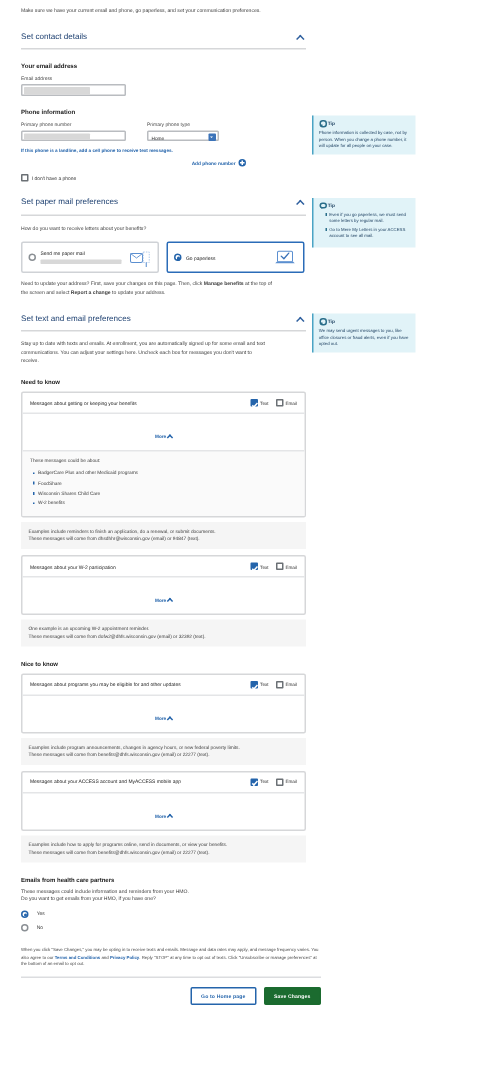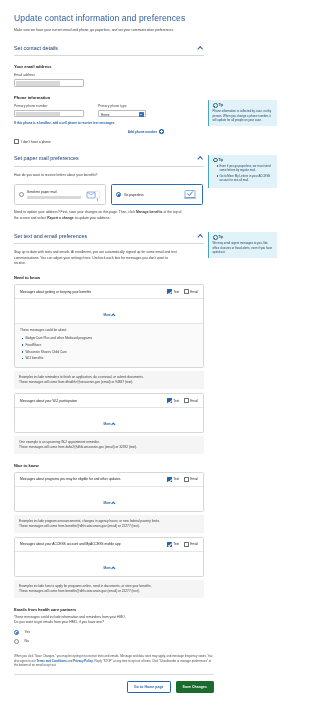--- a/index.html
+++ b/index.html
@@ -217,21 +217,20 @@
     font-weight: bold; letter-spacing: .1px;
   }
   .btn-secondary { border: .8px solid #2464ab; color: #2464ab; background: #fff; }
   .btn-primary { background: #1b6b2f; color: #fff; border: .8px solid #1b6b2f; }
 </style>
 </head>
 <body>
 
 <div class="page">
 
-  <h1 class="page-title">Update contact information and preferences</h1>
   <p class="page-intro">Make sure we have your current email and phone, go paperless, and set your communication preferences.</p>
 
   <div class="section">
     <div class="sec-head">
       <div class="sec-title">Set contact details</div>
       <span class="chevron"></span>
     </div>
 
     <div class="sub-head">Your email address</div>
     <div class="field-label">Email address</div>

